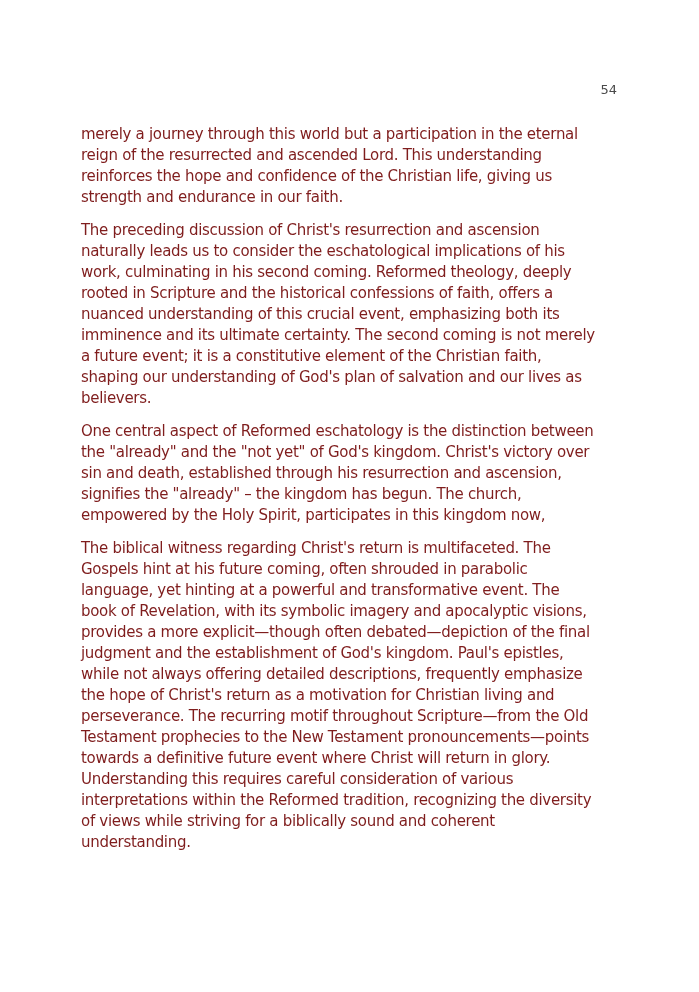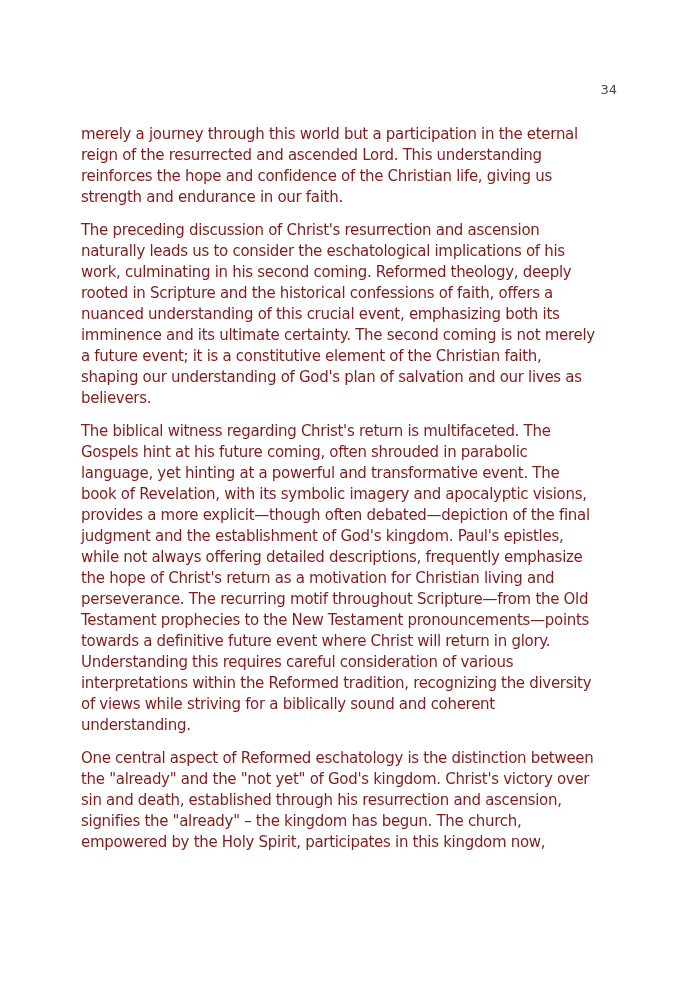--- a/index.html
+++ b/index.html
@@ -36,49 +36,49 @@
     line-height: 21px;
     letter-spacing: -0.3px;
     color: #7f1d1d;
     white-space: pre;
   }
 </style>
 </head>
 <body>
 
 <div class="page">
-  <div class="page-number">34</div>
+  <div class="page-number">54</div>
   <div class="content">
       <p class="para">merely a journey through this world but a participation in the eternal
 reign of the resurrected and ascended Lord. This understanding
 reinforces the hope and confidence of the Christian life, giving us
 strength and endurance in our faith.</p>
       <p class="para">The preceding discussion of Christ's resurrection and ascension
 naturally leads us to consider the eschatological implications of his
 work, culminating in his second coming. Reformed theology, deeply
 rooted in Scripture and the historical confessions of faith, offers a
 nuanced understanding of this crucial event, emphasizing both its
 imminence and its ultimate certainty. The second coming is not merely
 a future event; it is a constitutive element of the Christian faith,
 shaping our understanding of God's plan of salvation and our lives as
 believers.</p>
+      <p class="para">One central aspect of Reformed eschatology is the distinction between
+the "already" and the "not yet" of God's kingdom. Christ's victory over
+sin and death, established through his resurrection and ascension,
+signifies the "already" – the kingdom has begun. The church,
+empowered by the Holy Spirit, participates in this kingdom now,</p>
       <p class="para">The biblical witness regarding Christ's return is multifaceted. The
 Gospels hint at his future coming, often shrouded in parabolic
 language, yet hinting at a powerful and transformative event. The
 book of Revelation, with its symbolic imagery and apocalyptic visions,
 provides a more explicit—though often debated—depiction of the final
 judgment and the establishment of God's kingdom. Paul's epistles,
 while not always offering detailed descriptions, frequently emphasize
 the hope of Christ's return as a motivation for Christian living and
 perseverance. The recurring motif throughout Scripture—from the Old
 Testament prophecies to the New Testament pronouncements—points
 towards a definitive future event where Christ will return in glory.
 Understanding this requires careful consideration of various
 interpretations within the Reformed tradition, recognizing the diversity
 of views while striving for a biblically sound and coherent
 understanding.</p>
-      <p class="para">One central aspect of Reformed eschatology is the distinction between
-the "already" and the "not yet" of God's kingdom. Christ's victory over
-sin and death, established through his resurrection and ascension,
-signifies the "already" – the kingdom has begun. The church,
-empowered by the Holy Spirit, participates in this kingdom now,</p>
     </div>
 </div>
 
 </body></html>

